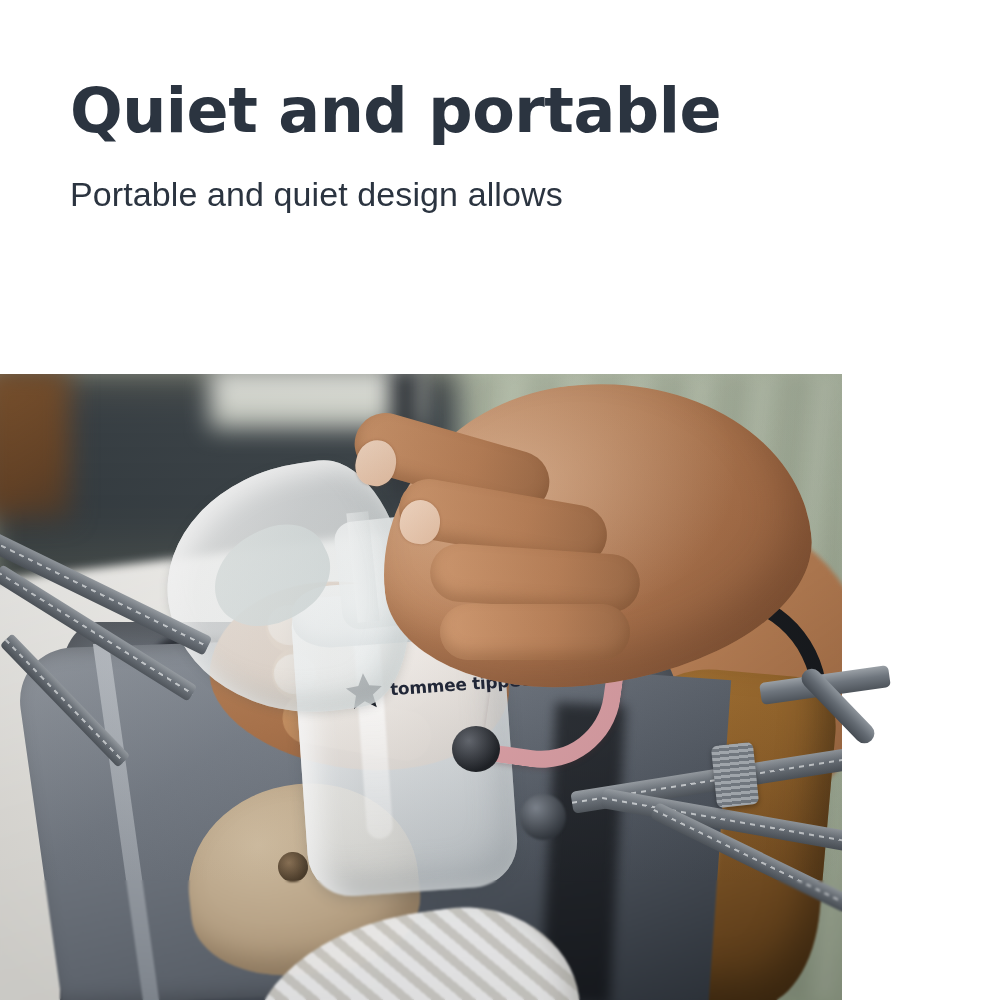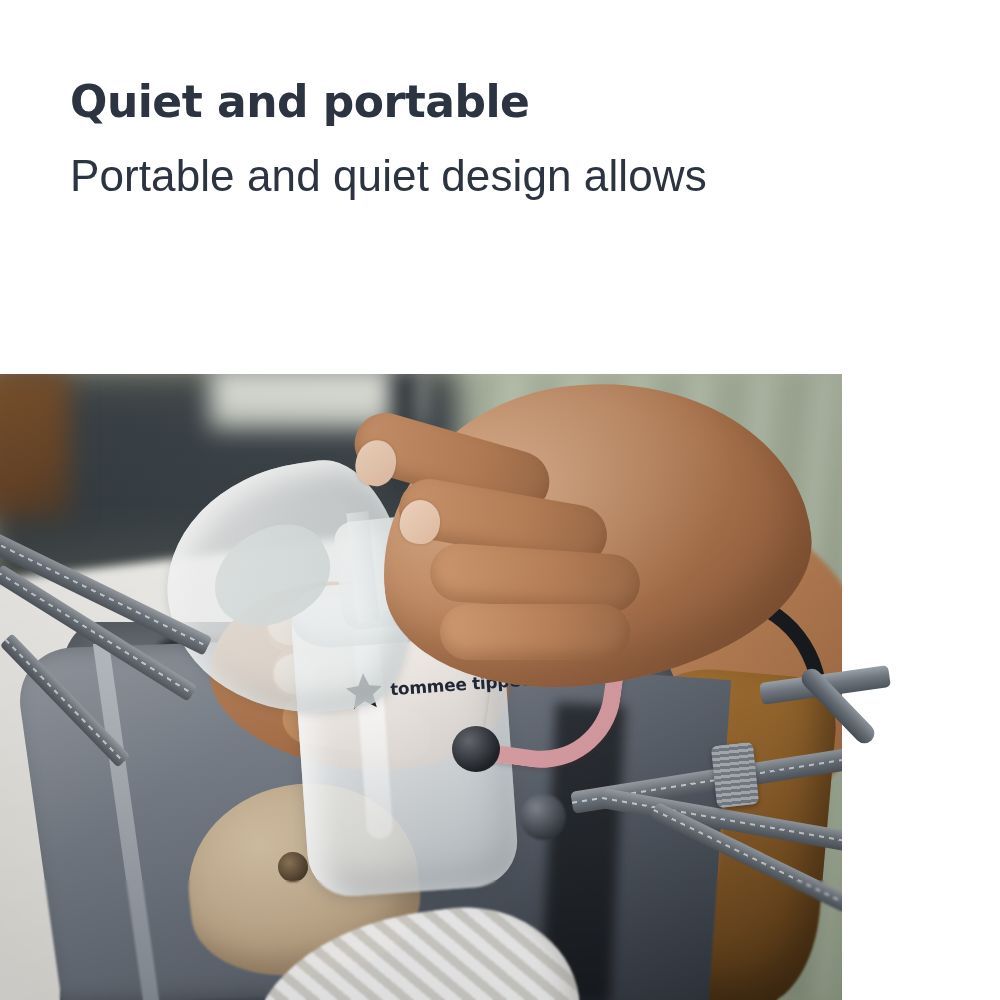--- a/index.html
+++ b/index.html
@@ -25,31 +25,31 @@
   
   .text-block {
     position: absolute;
     left: 70px;
     top: 78px;
     width: 820px;
   }
   .headline {
     font-family: "DejaVu Sans", sans-serif;
     font-weight: 700;
-    font-size: 44px;
+    font-size: 62px;
     line-height: 1.08;
     letter-spacing: -0.5px;
     color: #2b3440;
     margin: 0 0 26px 0;
     white-space: nowrap;
   }
   .subhead {
     font-family: "Liberation Sans", sans-serif;
     font-weight: 400;
-    font-size: 44px;
+    font-size: 34px;
     line-height: 47px;
     letter-spacing: 0.1px;
     color: #2b3440;
     margin: 0;
   }
   .subhead .ln { display: block; white-space: nowrap; }
 
   
   .photo {
     position: absolute;

